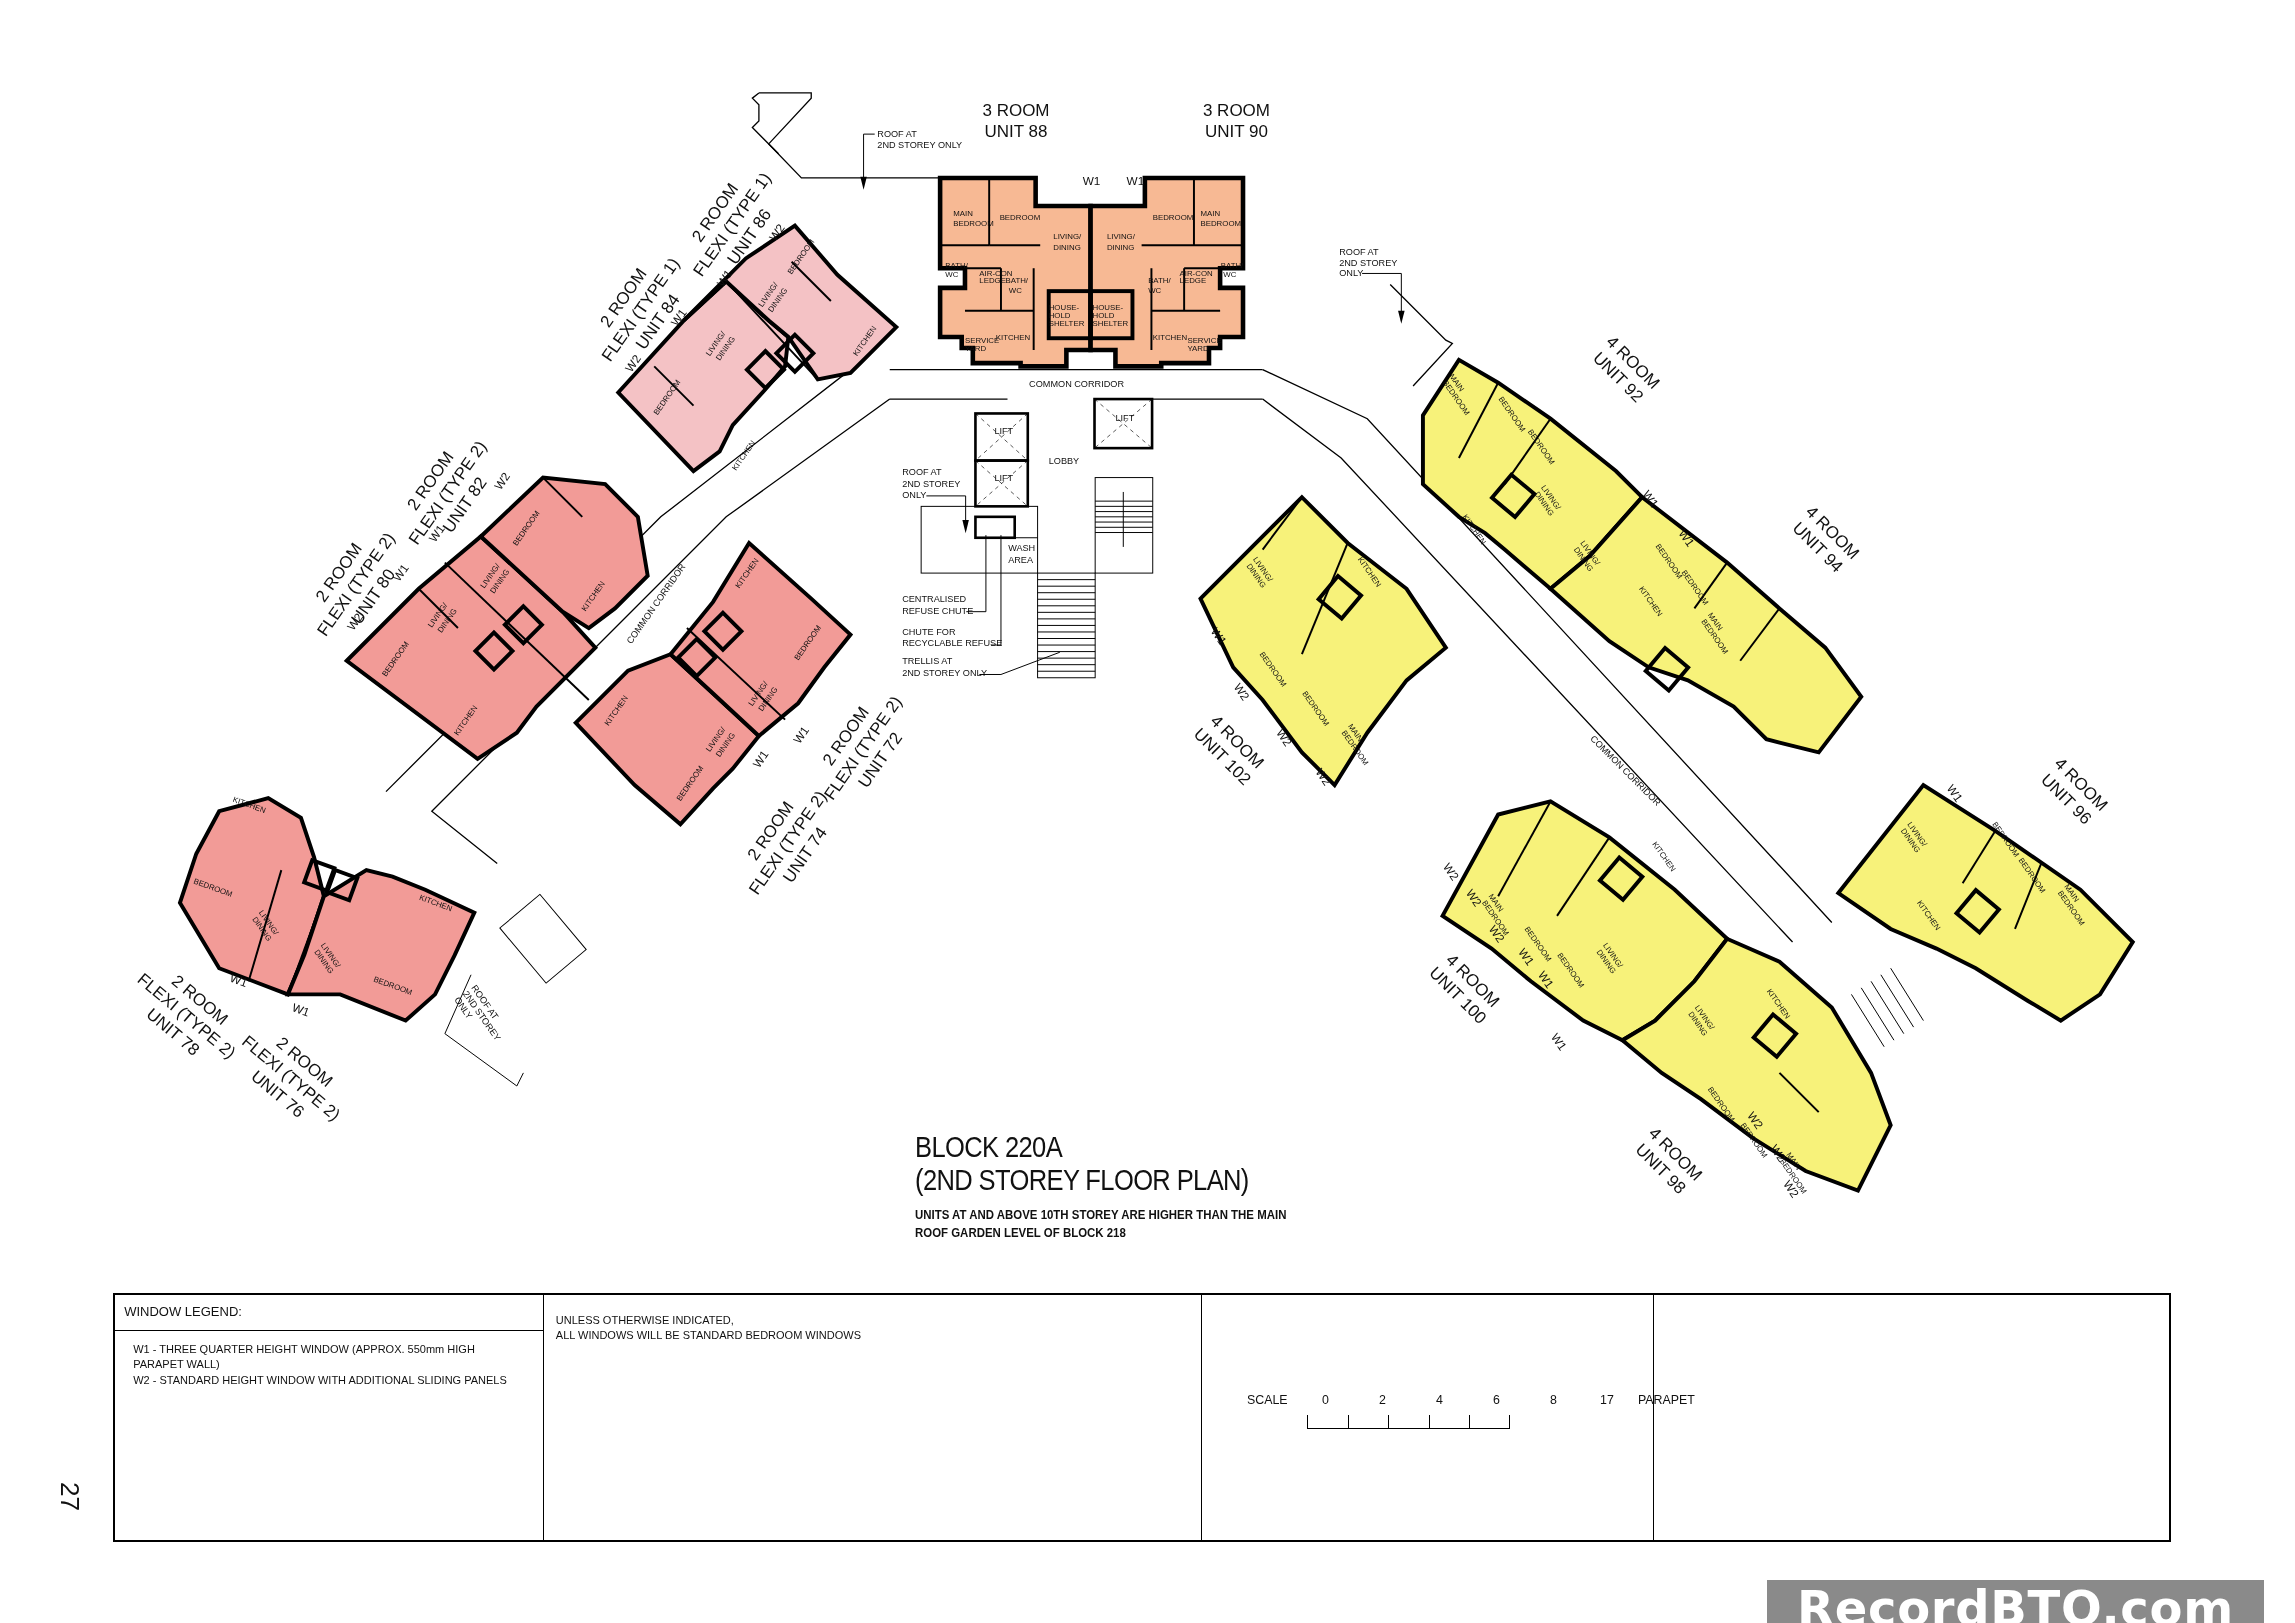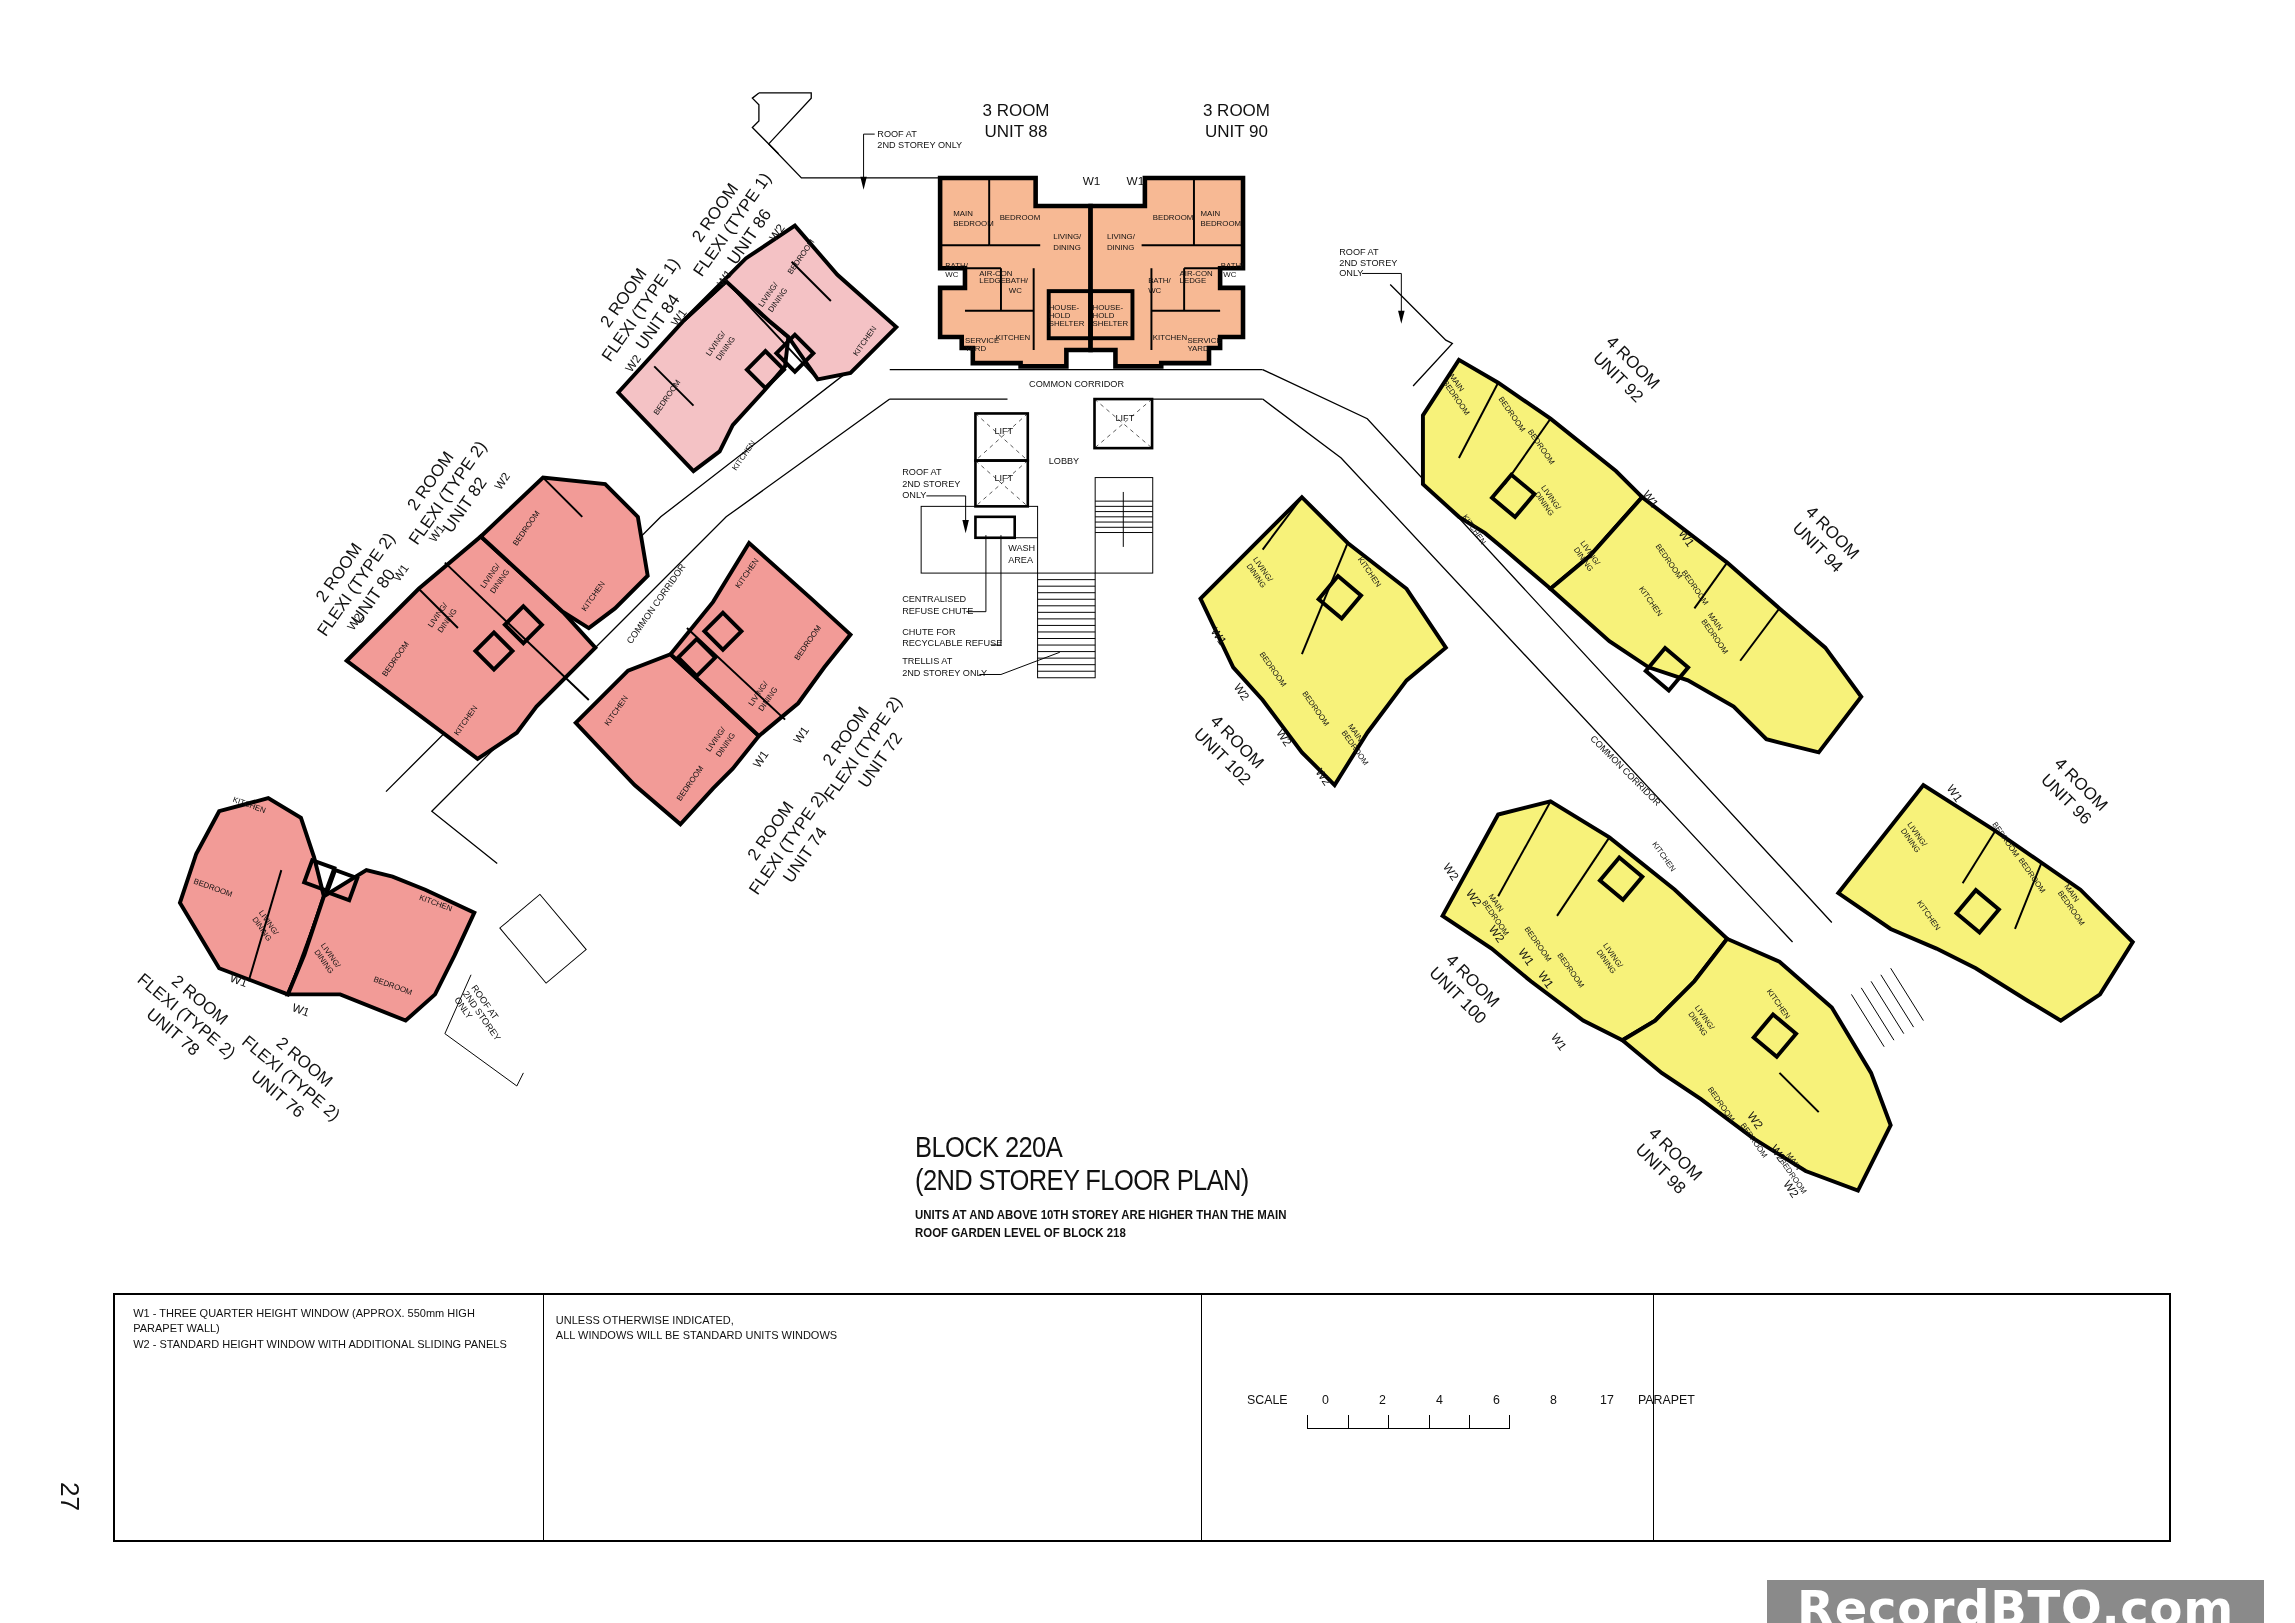--- a/index.html
+++ b/index.html
@@ -513,30 +513,31 @@
   <div class="title-line1">BLOCK 220A</div>
   <div class="title-line2">(2ND STOREY FLOOR PLAN)</div>
   <div class="title-note">
     <div>UNITS AT AND ABOVE 10TH STOREY ARE HIGHER THAN THE MAIN</div>
     <div>ROOF GARDEN LEVEL OF BLOCK 218</div>
   </div>
 </div>
 
 <div class="legend-table">
   <div class="cell cell-1">
+    <div class="legend-head">WINDOW LEGEND:</div>
     <div class="legend-body">
       <div>W1 -  THREE QUARTER HEIGHT WINDOW (APPROX. 550mm HIGH</div>
       <div>PARAPET WALL)</div>
       <div>W2 - STANDARD HEIGHT WINDOW WITH ADDITIONAL SLIDING PANELS</div>
     </div>
   </div>
   <div class="cell cell-2">
     <div class="note-text" style="padding-top:18.3px;font-size:11px;line-height:14.4px;">
       <div>UNLESS OTHERWISE INDICATED,</div>
-      <div>ALL WINDOWS WILL BE STANDARD UNITS WINDOWS</div>
+      <div>ALL WINDOWS WILL BE STANDARD BEDROOM WINDOWS</div>
     </div>
   </div>
   <div class="cell cell-3">
     <div class="scale">
       <div class="scale-labels">
         <span style="width:59px;">SCALE</span>
         <span style="width:41px;">0</span>
         <span style="width:41px;">2</span>
         <span style="width:41px;">4</span>
         <span style="width:41px;">6</span>

